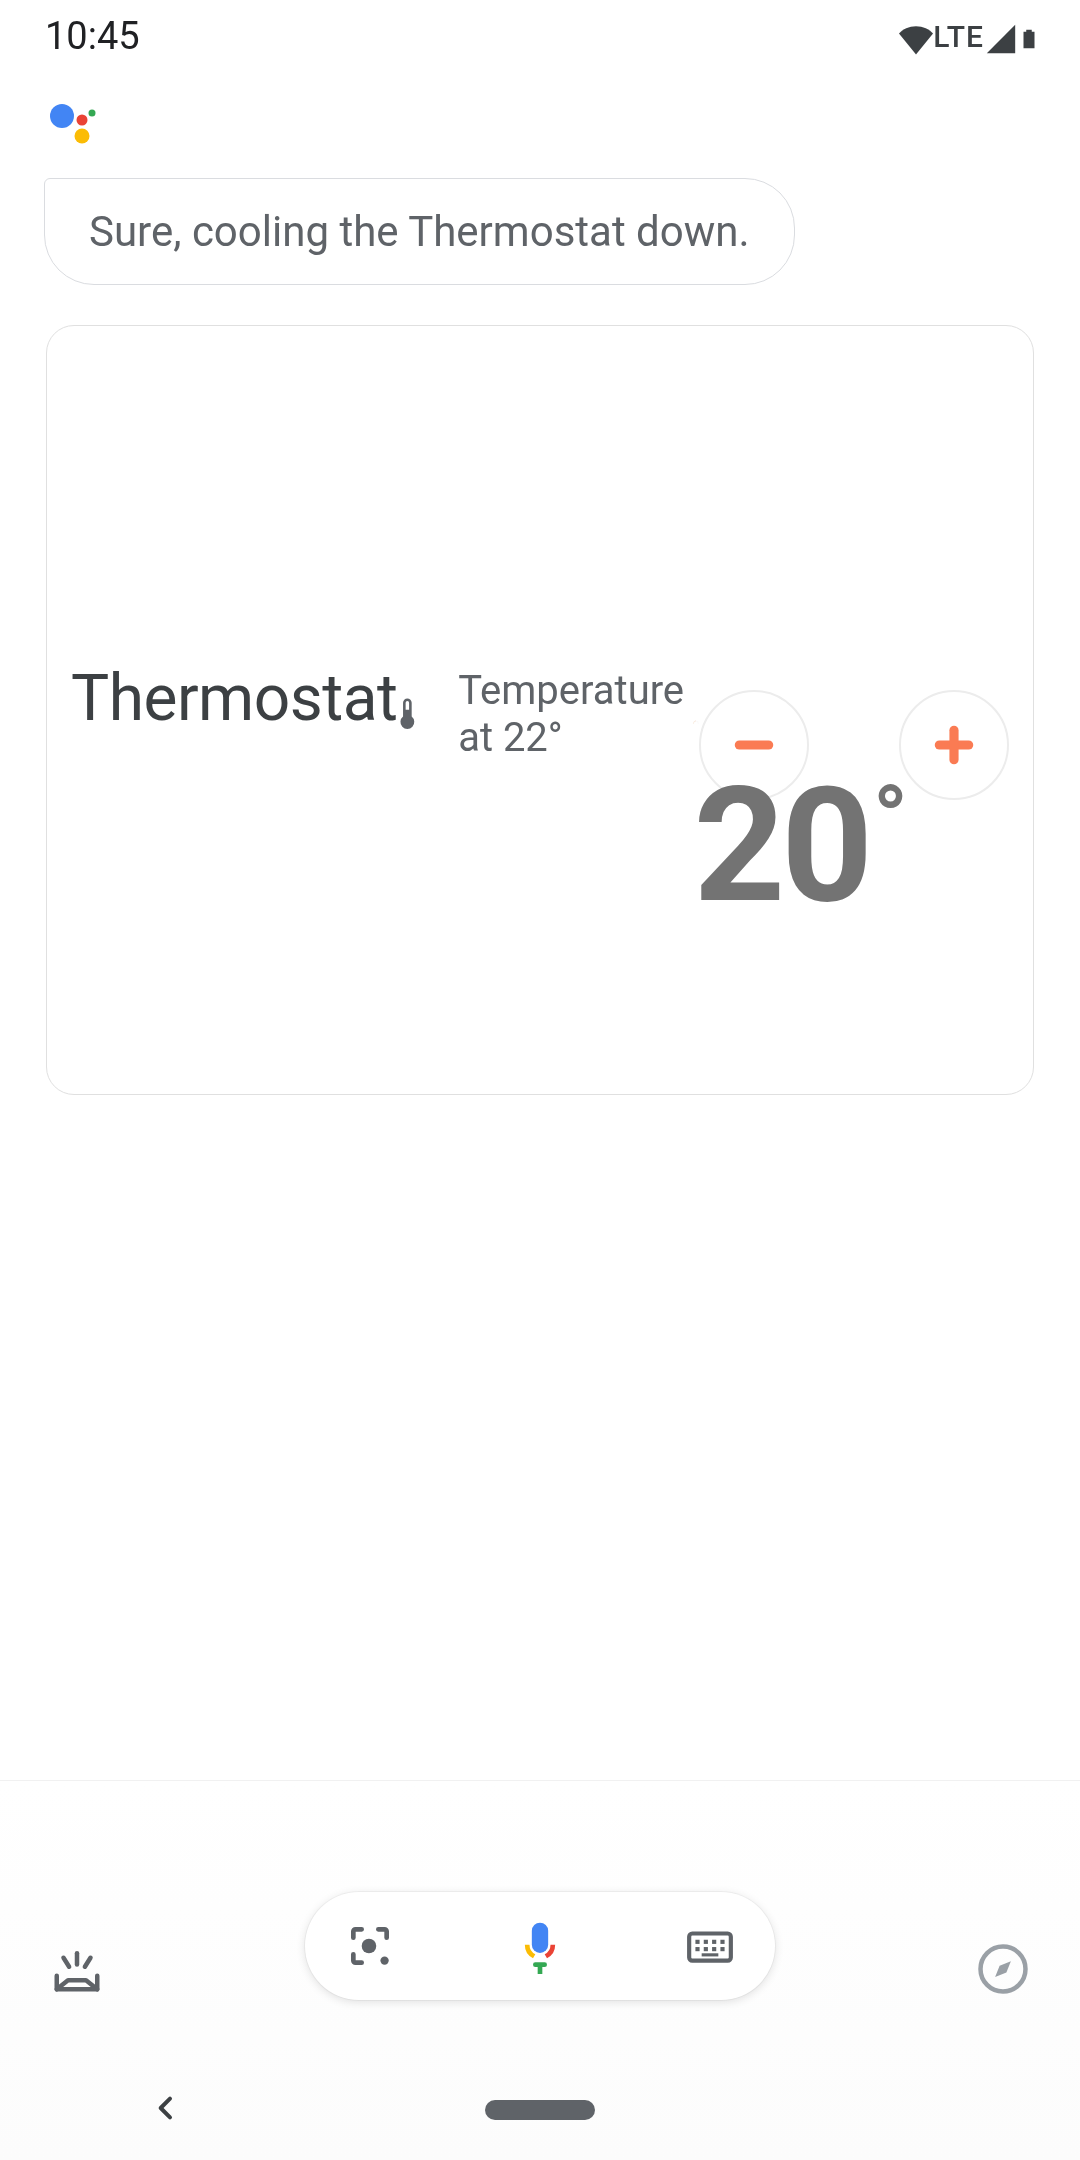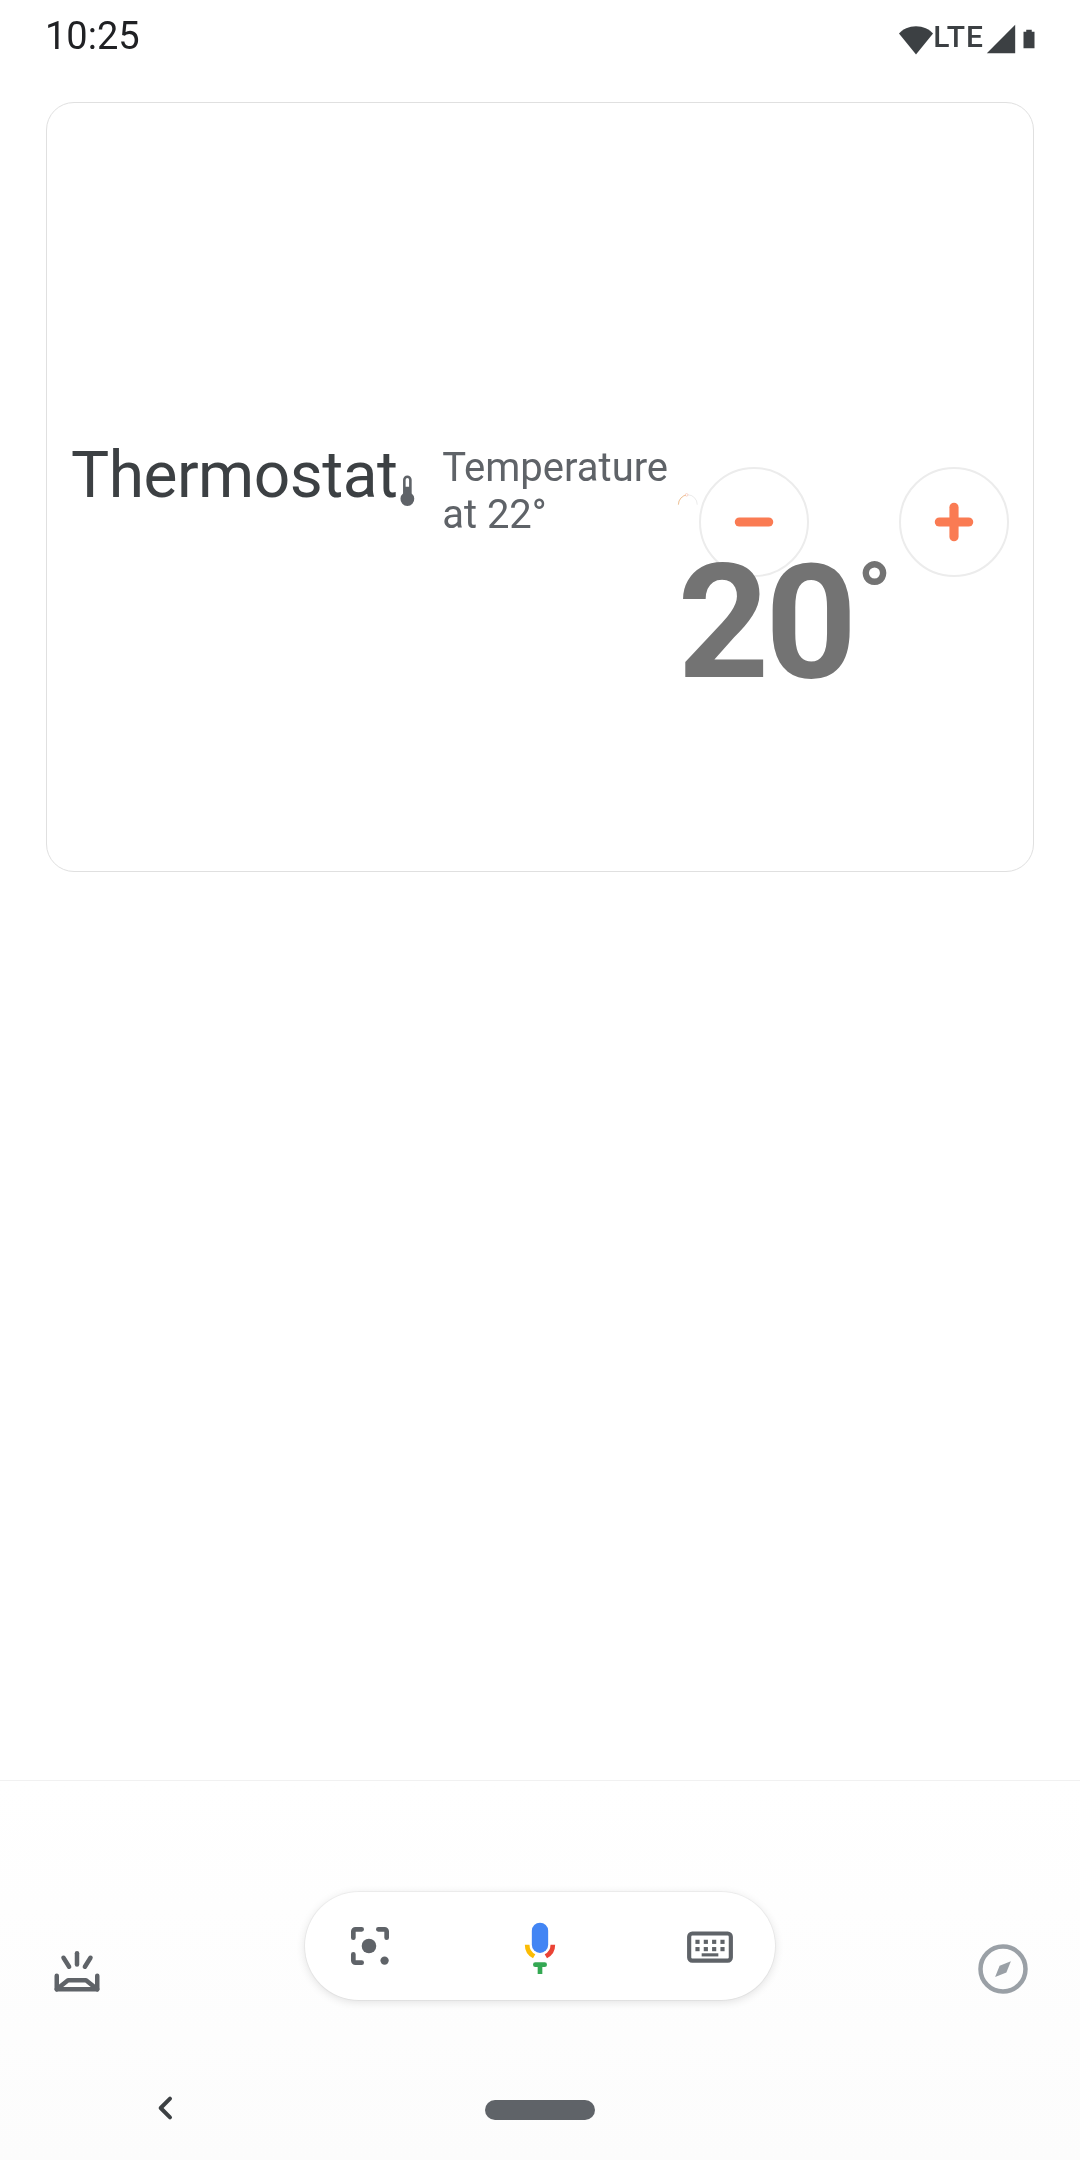--- a/index.html
+++ b/index.html
@@ -94,21 +94,21 @@
     background: #fff;
   }
   .card-title {
     font-size: 64px;
     color: #3c4043;
     font-weight: 400;
     margin-bottom: 42px;
     letter-spacing: -0.5px;
   }
   .temp-line {
-    display: flex; align-items:center; gap: 24px;
+    display: flex; align-items:center; gap: 40px;
     color: #5f6368;
     font-size: 40px;
     margin-bottom: 10px;
   }
   .temp-line svg { width: 30px; height: 42px; fill:#5f6368;}
 
   .dial-wrap {
     position: relative;
     width: 620px;
     height: 360px;
@@ -178,21 +178,21 @@
     gap: 220px;
   }
   .nav-back { position:absolute; left:150px; }
   .nav-back svg { width: 32px; height:32px; stroke:#3c4043; stroke-width:3; fill:none; stroke-linecap:round; stroke-linejoin:round;}
   .nav-pill { width: 110px; height: 20px; border-radius: 12px; background:#5f6368;}
 </style>
 </head>
 <body>
 
 <div class="status-bar">
-  <span>10:25</span>
+  <span>10:45</span>
   <div class="status-right">
     <span>
       <svg viewBox="0 0 24 24" width="34" height="34">
           <path fill="#3c4043" d="M12 3C7 3 2.7 5 0 8.2l12 14.8 12-14.8C21.3 5 17 3 12 3z"></path>
         </svg>
     </span>
     <span class="lte-text">LTE</span>
     <span>
       <svg viewBox="0 0 24 24" width="34" height="34">
           <path fill="#3c4043" d="M2 22h20V2z"></path>
@@ -202,20 +202,31 @@
       <svg viewBox="0 0 24 24" width="22" height="36">
           <path fill="#3c4043" d="M15 2h-6v2H6v18h12V4h-3z"></path>
         </svg>
     </span>
   </div>
 </div>
 
 <div class="conversation">
 
 
+  <div class="assistant-row">
+    <div class="assistant-logo">
+      <svg viewBox="0 0 48 48" width="48" height="48">
+        <circle cx="14" cy="14" r="12" fill="#4285F4"></circle>
+        <circle cx="34" cy="18" r="5.5" fill="#EA4335"></circle>
+        <circle cx="44" cy="11" r="3.5" fill="#34A853"></circle>
+        <circle cx="34" cy="34" r="7.5" fill="#FBBC05"></circle>
+      </svg>
+    </div>
+    <div class="assistant-bubble">Sure, cooling the Thermostat down.</div>
+  </div>
 
   <div class="card">
     <div class="card-title">Thermostat</div>
     <div class="temp-line">
       <svg viewBox="0 0 24 40">
         <path d="M12 2a5 5 0 0 0-5 5v16a8 8 0 1 0 10 0V7a5 5 0 0 0-5-5zm0 3a2 2 0 0 1 2 2v8h-4V7a2 2 0 0 1 2-2z"></path>
       </svg>
       <span>Temperature at 22°</span>
     </div>
 

